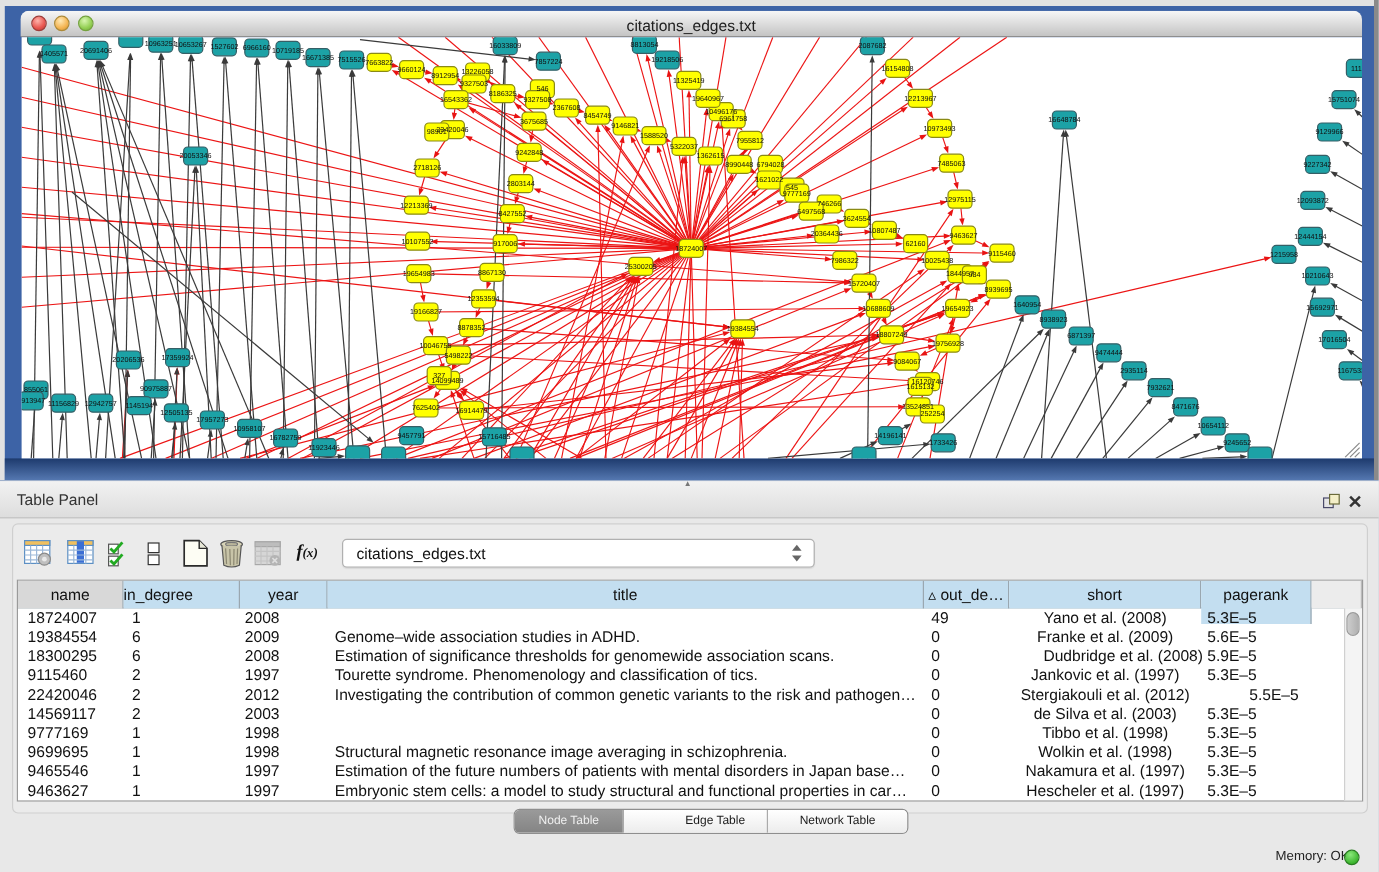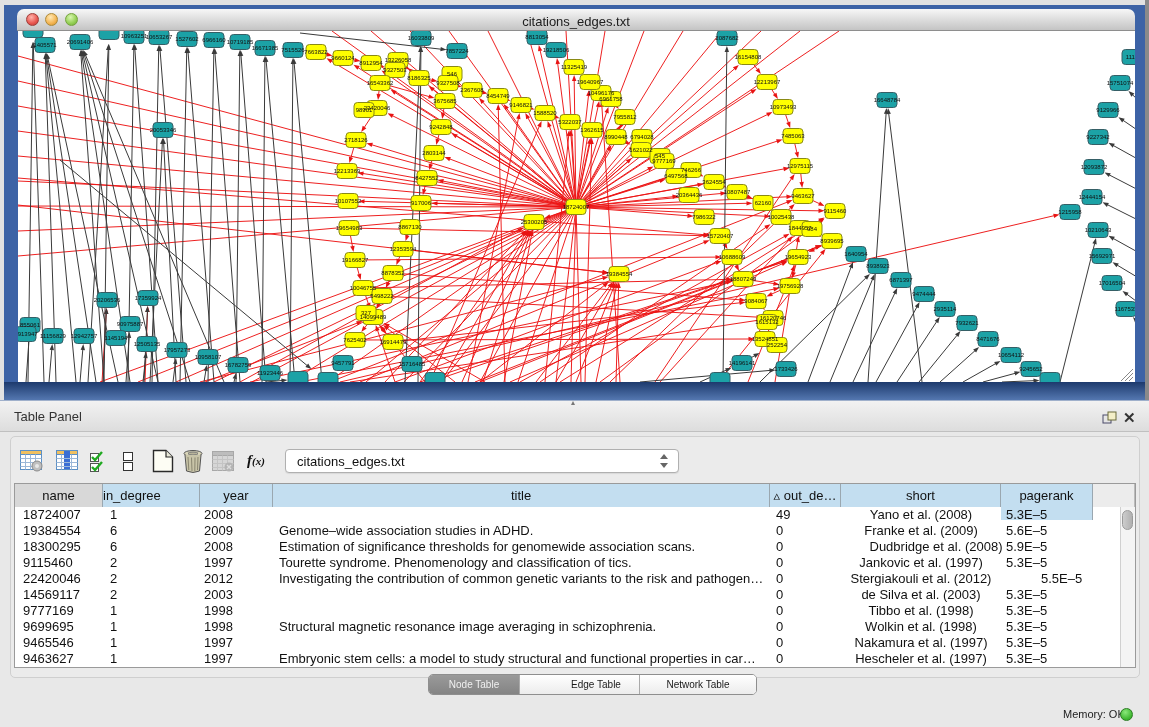--- a/index.html
+++ b/index.html
@@ -965,20 +965,21 @@
       <div style="position:absolute;left:189px;top:0;">1998</div>
       <div style="position:absolute;left:264px;top:0;white-space:nowrap;">Structural magnetic resonance image averaging in schizophrenia.</div>
       <div style="position:absolute;left:761px;top:0;">0</div>
       <div style="position:absolute;left:826px;top:0;width:160px;text-align:center;">Wolkin et al. (1998)</div>
       <div style="position:absolute;left:991px;top:0;">5.3E–5</div>
     </div>
     <div style="position:absolute;left:0;top:128px;width:1105px;height:16px;line-height:16px;">
       <div style="position:absolute;left:8px;top:0;">9465546</div>
       <div style="position:absolute;left:95px;top:0;">1</div>
       <div style="position:absolute;left:189px;top:0;">1997</div>
+      <div style="position:absolute;left:264px;top:0;white-space:nowrap;">Estimation of the future numbers of patients with mental disorders in Japan base…</div>
       <div style="position:absolute;left:761px;top:0;">0</div>
       <div style="position:absolute;left:826px;top:0;width:160px;text-align:center;">Nakamura et al. (1997)</div>
       <div style="position:absolute;left:991px;top:0;">5.3E–5</div>
     </div>
     <div style="position:absolute;left:0;top:144px;width:1105px;height:16px;line-height:16px;">
       <div style="position:absolute;left:8px;top:0;">9463627</div>
       <div style="position:absolute;left:95px;top:0;">1</div>
       <div style="position:absolute;left:189px;top:0;">1997</div>
       <div style="position:absolute;left:264px;top:0;white-space:nowrap;">Embryonic stem cells: a model to study structural and functional properties in car…</div>
       <div style="position:absolute;left:761px;top:0;">0</div>

